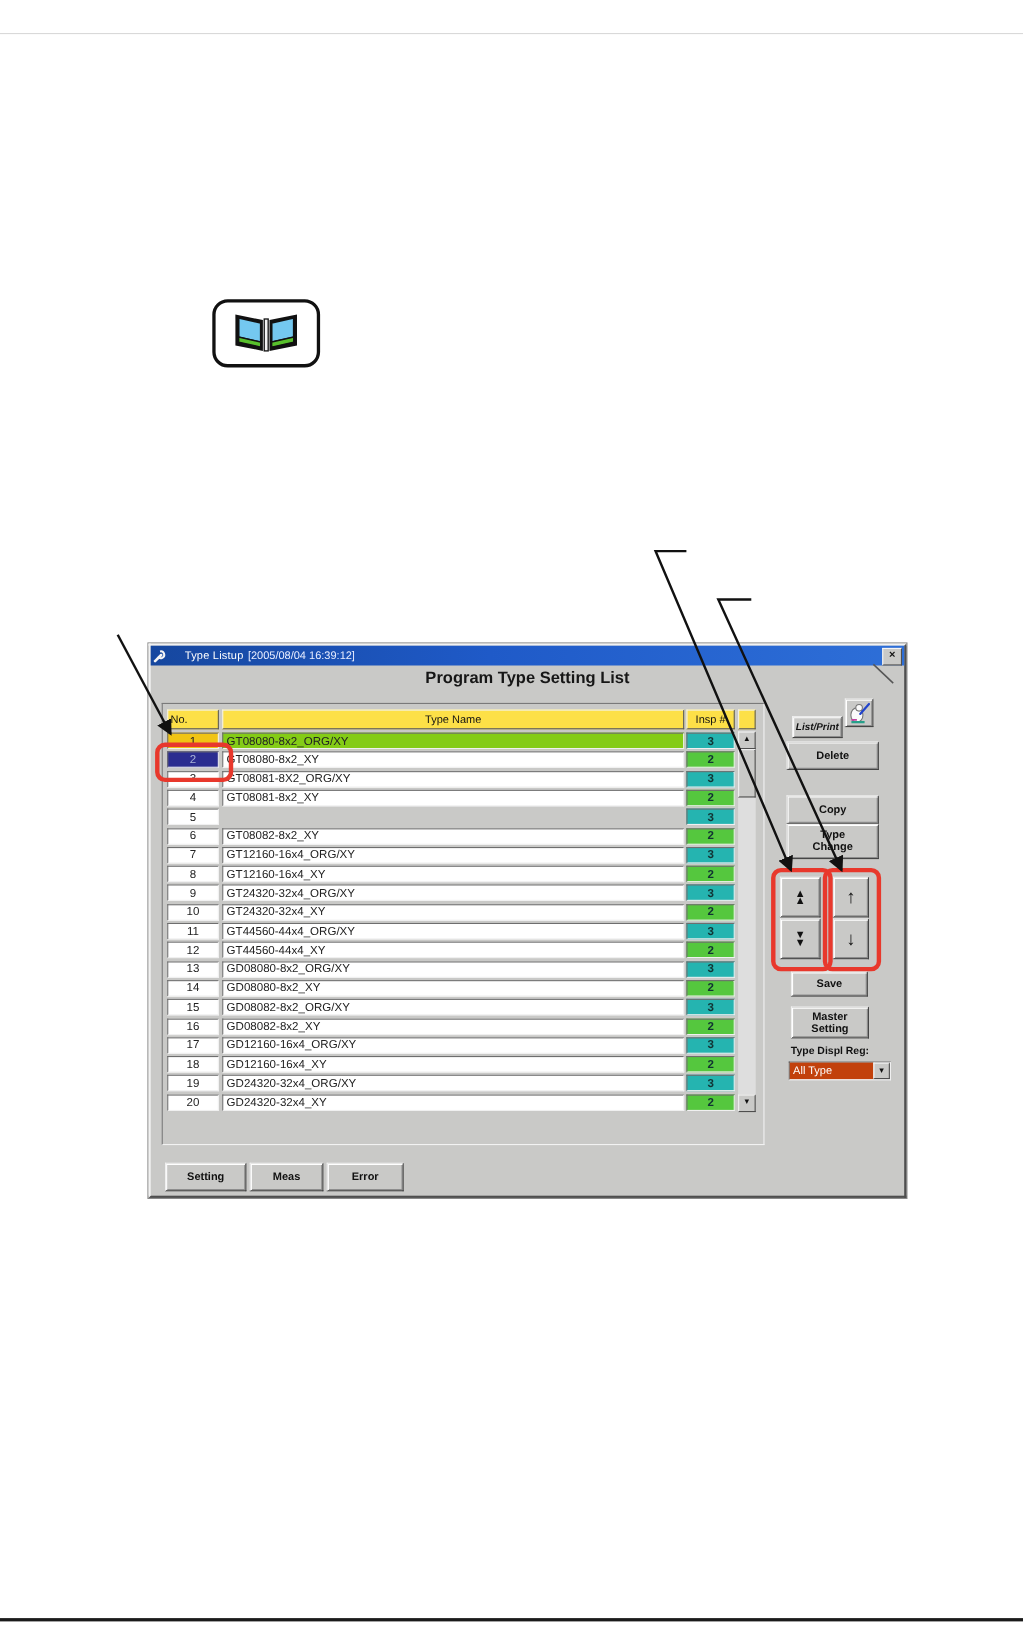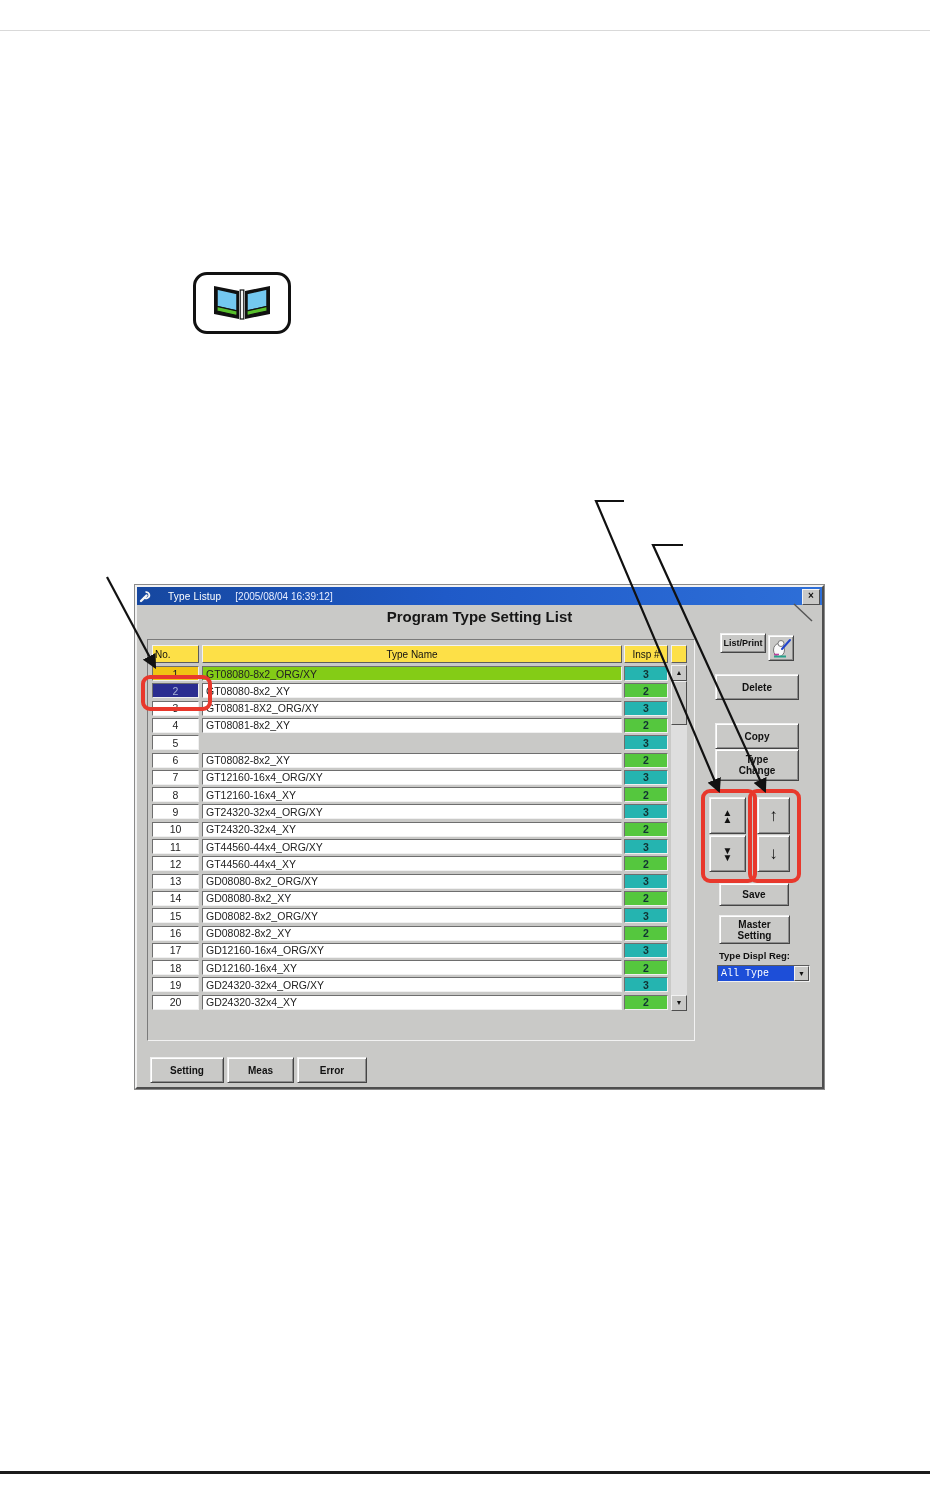--- a/index.html
+++ b/index.html
@@ -15,21 +15,21 @@
   .book-box{left:193px;top:272px;width:92px;height:56px;border:3px solid #111;border-radius:14px;
             background:#fff;display:flex;align-items:center;justify-content:center;}
 
   
   .win{left:135px;top:585px;width:685px;height:500px;background:#c9c9c7;
        border:2px solid;border-color:#f2f2f2 #4e4e4e #4e4e4e #f2f2f2;box-shadow:0 0 0 1px #8a8a8a;}
   .titlebar{left:0;top:0;width:685px;height:18px;
             background:linear-gradient(90deg,#16479f 0%,#1f5ac8 45%,#2e6fd8 100%);
             display:flex;align-items:center;padding:0 2px;box-sizing:border-box;}
   .title-text{color:#fff;font-size:10px;margin-left:16px;letter-spacing:.2px;}
-  .title-time{color:#e8edff;font-size:10px;margin-left:14px;}
+  .title-time{color:#e8edff;font-size:10px;margin-left:4px;}
   .close-btn{position:absolute;right:2px;top:2px;width:16px;height:14px;background:#c9c9c7;
              border:1px solid;border-color:#f4f4f4 #4e4e4e #4e4e4e #f4f4f4;
              font-size:10px;font-weight:bold;line-height:12px;text-align:center;color:#111;}
   .heading{left:0;top:21px;width:685px;text-align:center;font-size:15px;font-weight:bold;color:#161616;}
 
   
   .tpanel{left:10px;top:52px;width:546px;height:400px;
           border:1px solid;border-color:#7a7a7a #f2f2f2 #f2f2f2 #7a7a7a;}
   .tbl{left:15px;top:58px;width:535px;height:368px;}
   .hcell{position:absolute;top:0;height:18px;background:#fde047;font-size:10px;color:#111;
@@ -52,35 +52,35 @@
   .sthumb{position:absolute;left:0;top:16px;width:16px;height:44px;background:#c9c9c7;
         border:1px solid;border-color:#f2f2f2 #4e4e4e #4e4e4e #f2f2f2;box-sizing:border-box;}
 
   
   .b3{background:#c9c9c7;border:1px solid;border-color:#efefef #454545 #454545 #efefef;
       box-shadow:inset 1px 1px 0 #fff, inset -1px -1px 0 #8d8d8d;
       font-size:10px;font-weight:bold;color:#111;display:flex;align-items:center;justify-content:center;
       box-sizing:border-box;text-align:center;white-space:pre-line;line-height:11px;}
 
   
-  .btn-listprint{left:583px;top:46px;width:46px;height:20px;font-size:9px;}
+  .btn-listprint{left:583px;top:64px;width:46px;height:20px;font-size:9px;font-style:italic;}
   .btn-printicon{left:631px;top:48px;width:26px;height:26px;}
   .btn-delete{left:578px;top:87px;width:84px;height:26px;}
   .btn-copy{left:578px;top:136px;width:84px;height:26px;}
   .btn-typechange{left:578px;top:162px;width:84px;height:32px;}
   .btn-dup{left:572px;top:210px;width:37px;height:37px;font-size:10px;line-height:7px;}
   .btn-ddown{left:572px;top:248px;width:37px;height:37px;font-size:10px;line-height:7px;}
   .btn-up{left:620px;top:210px;width:33px;height:37px;font-size:17px;font-weight:normal;}
   .btn-down{left:620px;top:248px;width:33px;height:37px;font-size:17px;font-weight:normal;}
   .btn-save{left:582px;top:296px;width:70px;height:23px;}
   .btn-master{left:582px;top:328px;width:71px;height:29px;}
   .lbl-typedisp{left:560px;top:363px;width:115px;text-align:center;font-size:9.5px;font-weight:bold;color:#111;}
   .dropdown{left:580px;top:378px;width:93px;height:17px;background:#fff;
             border:1px solid;border-color:#5c5c5c #f0f0f0 #f0f0f0 #5c5c5c;box-sizing:border-box;display:flex;}
-  .dd-value{flex:1;background:#1d4ed8;color:#fff;font-size:10px;display:flex;align-items:center;padding-left:3px;font-family:Liberation Mono, monospace;}
+  .dd-value{flex:1;background:#c2410c;color:#fff;font-size:10px;display:flex;align-items:center;padding-left:3px;}
   .dd-btn{width:15px;background:#c9c9c7;border:1px solid;border-color:#f2f2f2 #4e4e4e #4e4e4e #f2f2f2;
           box-sizing:border-box;font-size:7px;text-align:center;line-height:13px;color:#111;}
 
   
   .tab-setting{left:13px;top:470px;width:74px;height:26px;}
   .tab-meas{left:90px;top:470px;width:67px;height:26px;}
   .tab-error{left:160px;top:470px;width:70px;height:26px;}
 
   
   .redrect{position:absolute;border:4px solid #e8382c;border-radius:9px;z-index:25;pointer-events:none;}

